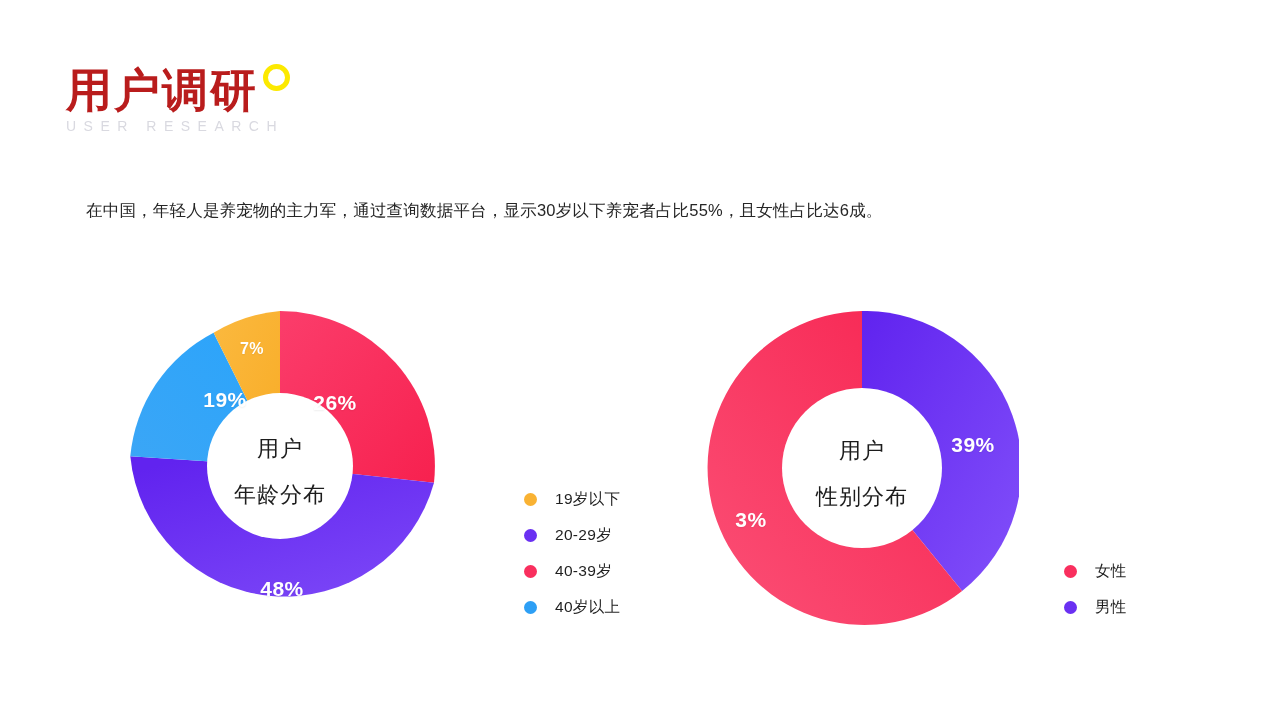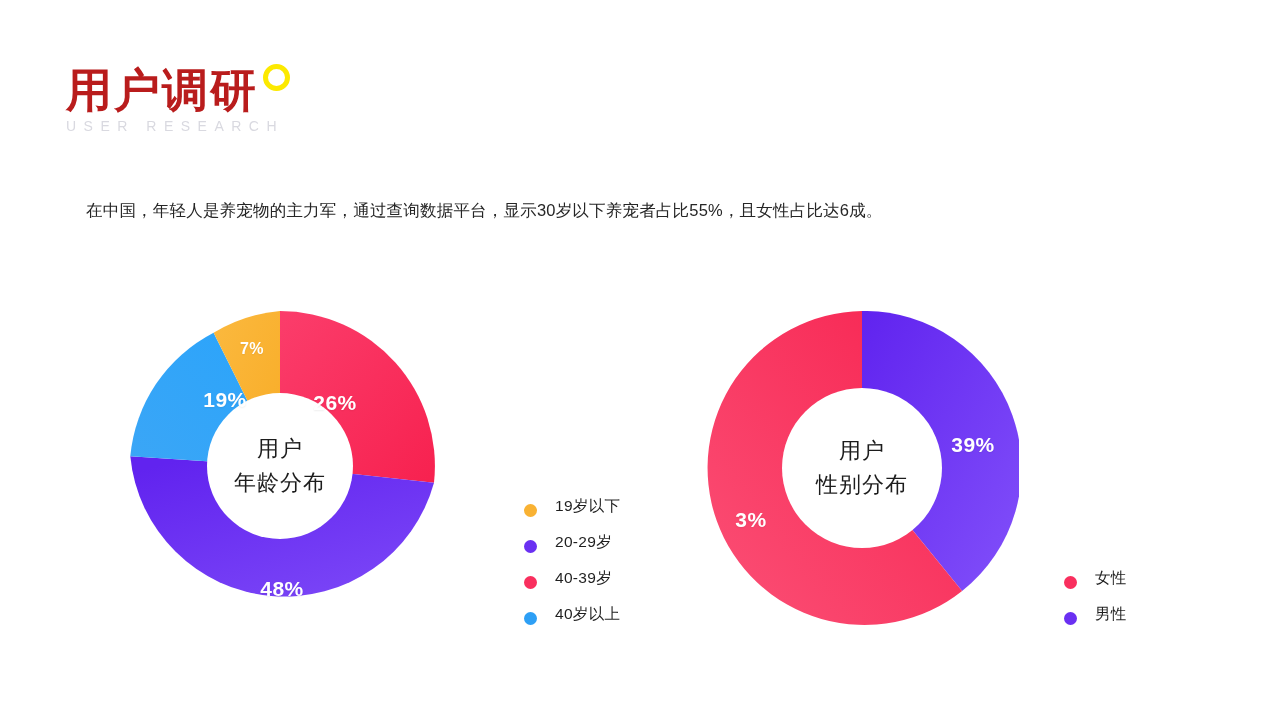--- a/index.html
+++ b/index.html
@@ -93,20 +93,21 @@
     flex-direction: column;
     align-items: center;
     justify-content: center;
     pointer-events: none;
   }
   .donut-hole-label .line {
     font-size: 22px;
     color: #1c1c1c;
     line-height: 34px;
     letter-spacing: 1px;
+    margin-top: 12px;
   }
 
   .slice-pct {
     position: absolute;
     color: #ffffff;
     font-size: 21px;
     font-weight: bold;
     letter-spacing: 0.5px;
     transform: translate(-50%, -50%);
     pointer-events: none;
@@ -116,21 +117,21 @@
 
   
   .legend {
     position: absolute;
   }
   #legend1 { left: 524px; top: 481px; }
   #legend2 { left: 1064px; top: 553px; }
 
   .legend-item {
     display: flex;
-    align-items: flex-end;
+    align-items: center;
     height: 36px;
   }
   .legend-swatch {
     width: 13px;
     height: 13px;
     border-radius: 50%;
     flex: 0 0 auto;
   }
   .legend-label {
     margin-left: 18px;

